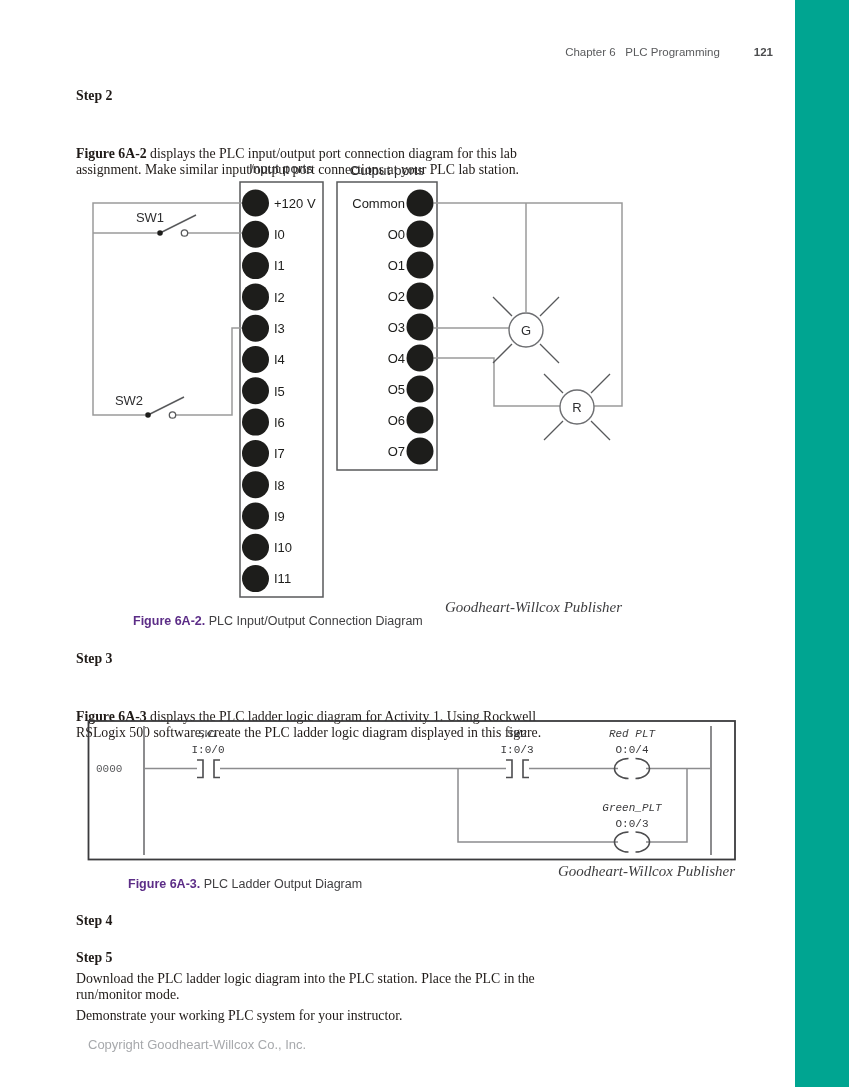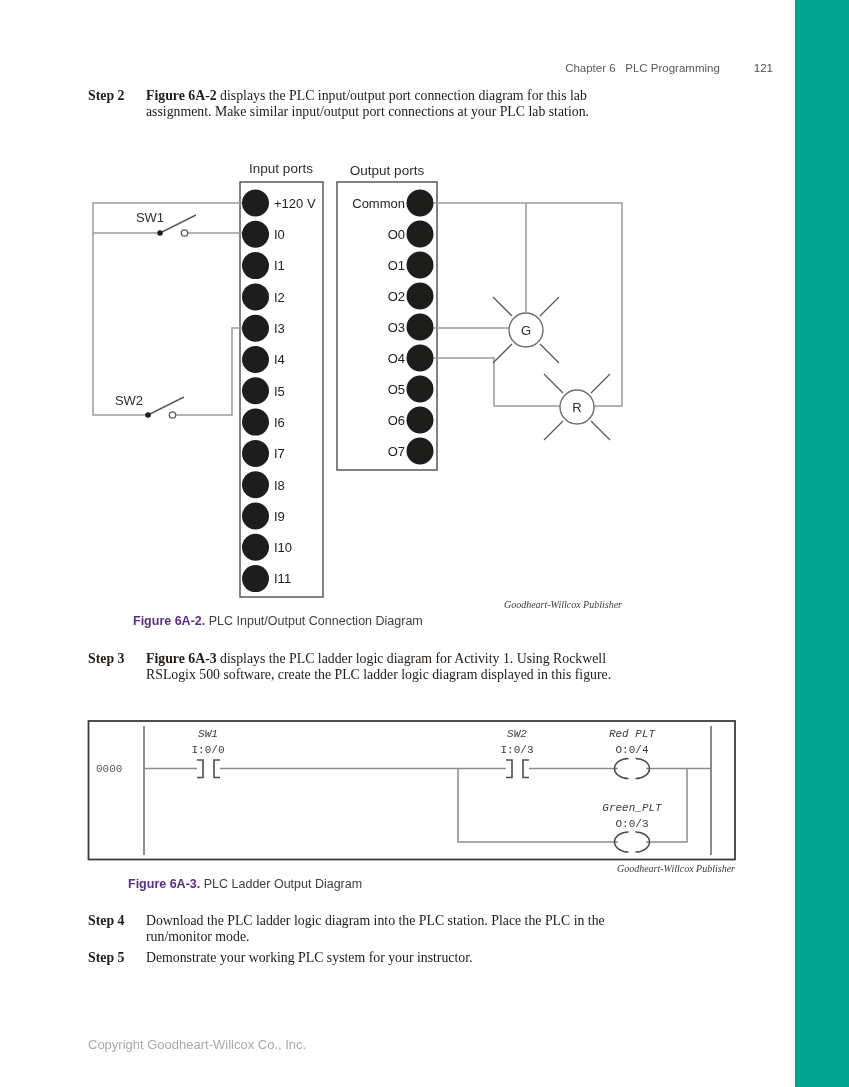--- a/index.html
+++ b/index.html
@@ -1,28 +1,28 @@
 <!DOCTYPE html>
 <html><head>
 <meta charset="utf-8">
 <style>
   html,body{margin:0;padding:0;background:#ffffff;}
   .page{position:relative;width:849px;height:1087px;background:#ffffff;overflow:hidden;
         font-family:"Liberation Serif",serif;color:#1f1a17;}
   .accent-bar{position:absolute;top:0;height:1087px;left:795px;width:54px;}
   .header{position:absolute;top:46px;right:76px;display:flex;align-items:baseline;gap:34px;
-          font-family:"Liberation Sans",sans-serif;font-size:11.5px;color:#595a5c;margin-top:16px;}
-  .header .pagenum{font-weight:normal;color:#4c4d4f;}
-  .step{position:absolute;left:88px;width:552px;display:flex;}
+          font-family:"Liberation Sans",sans-serif;font-size:11.5px;color:#595a5c;}
+  .header .pagenum{font-weight:bold;color:#4c4d4f;}
+  .step{position:absolute;left:76px;width:552px;display:flex;flex-direction:column;}
   .step .lbl{width:58px;font-weight:bold;font-size:13.8px;flex:0 0 58px;}
   .step .txt{width:494px;font-size:13.8px;line-height:16.2px;}
   .step .txt b{font-weight:bold;}
   .overlay{position:absolute;left:0;top:0;width:849px;height:1087px;pointer-events:none;}
   .credit{position:absolute;font-family:"Liberation Serif",serif;font-style:italic;
-          font-size:10px;color:#3d3d3f;text-align:right;}
+          font-size:15px;color:#3d3d3f;text-align:right;}
   .figcap{position:absolute;left:88px;font-family:"Liberation Sans",sans-serif;font-size:12.5px;color:#414042;}
   .figcap .fl{font-weight:bold;}
   .footer{position:absolute;left:88px;top:1037px;font-family:"Liberation Sans",sans-serif;
           font-size:13px;color:#a7a9ac;}
   
   .dia-title{font:13.5px "Liberation Sans",sans-serif;fill:#2e2e30;text-anchor:middle;}
   .port-label{font:13px "Liberation Sans",sans-serif;fill:#1d1d1b;}
   .sw-label{font:13px "Liberation Sans",sans-serif;fill:#2e2e30;text-anchor:middle;}
   .lamp-letter{font:13px "Liberation Sans",sans-serif;fill:#2e2e30;text-anchor:middle;}
   .lad-name{font:italic 11px "Liberation Mono",monospace;fill:#3a3a3c;text-anchor:middle;}

